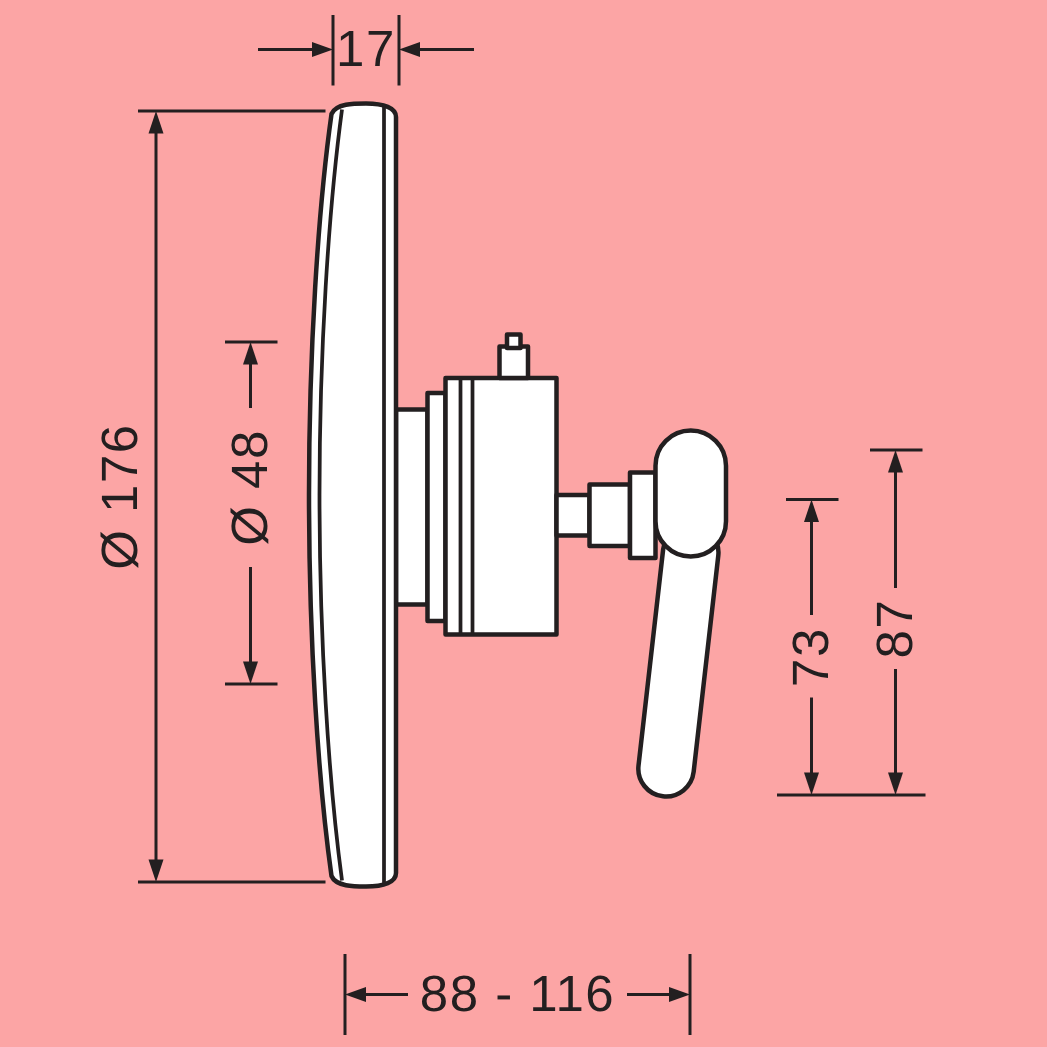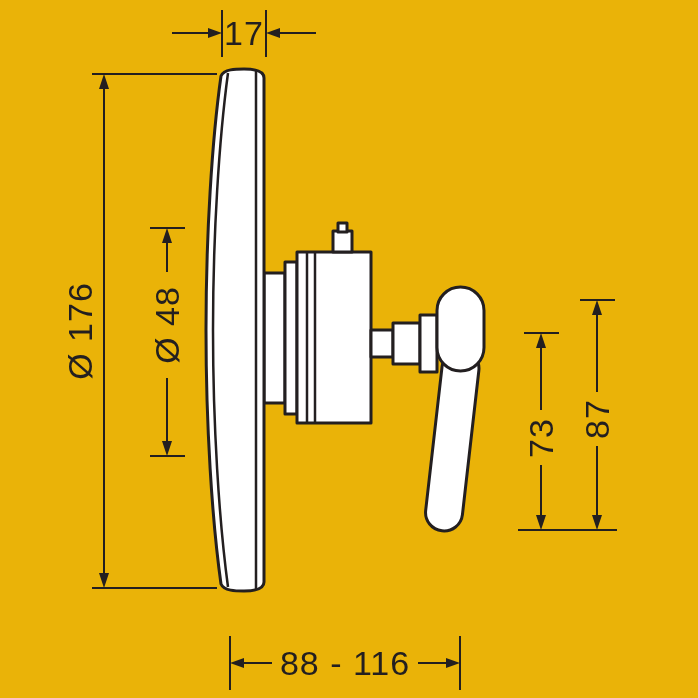--- a/index.html
+++ b/index.html
@@ -4,21 +4,21 @@
 <style>
   html, body {
     margin: 0;
     padding: 0;
     background: #ffffff;
   }
   .canvas {
     position: relative;
     width: 698px;
     height: 698px;
-    background: #eab308;
+    background: #fca5a5;
     font-family: "Liberation Sans", sans-serif;
     overflow: hidden;
   }
   svg {
     display: block;
   }
   svg text {
     font-family: "Liberation Sans", sans-serif;
     font-size: 34px;
     letter-spacing: 1px;

